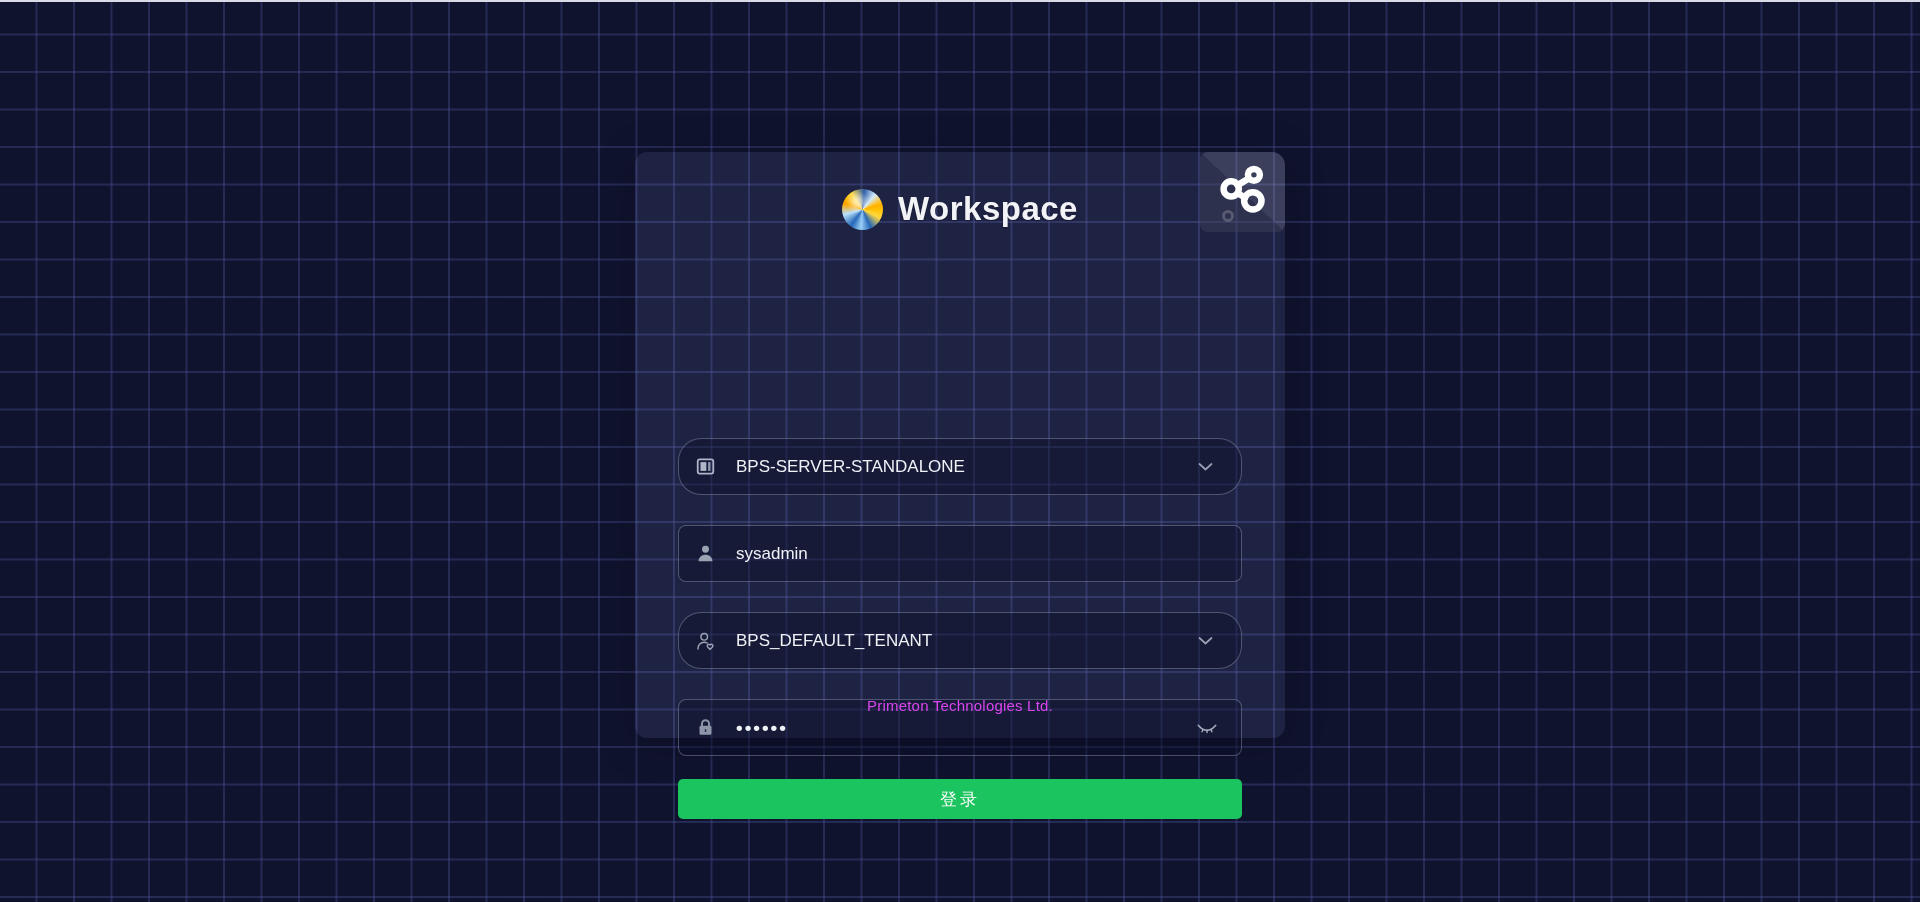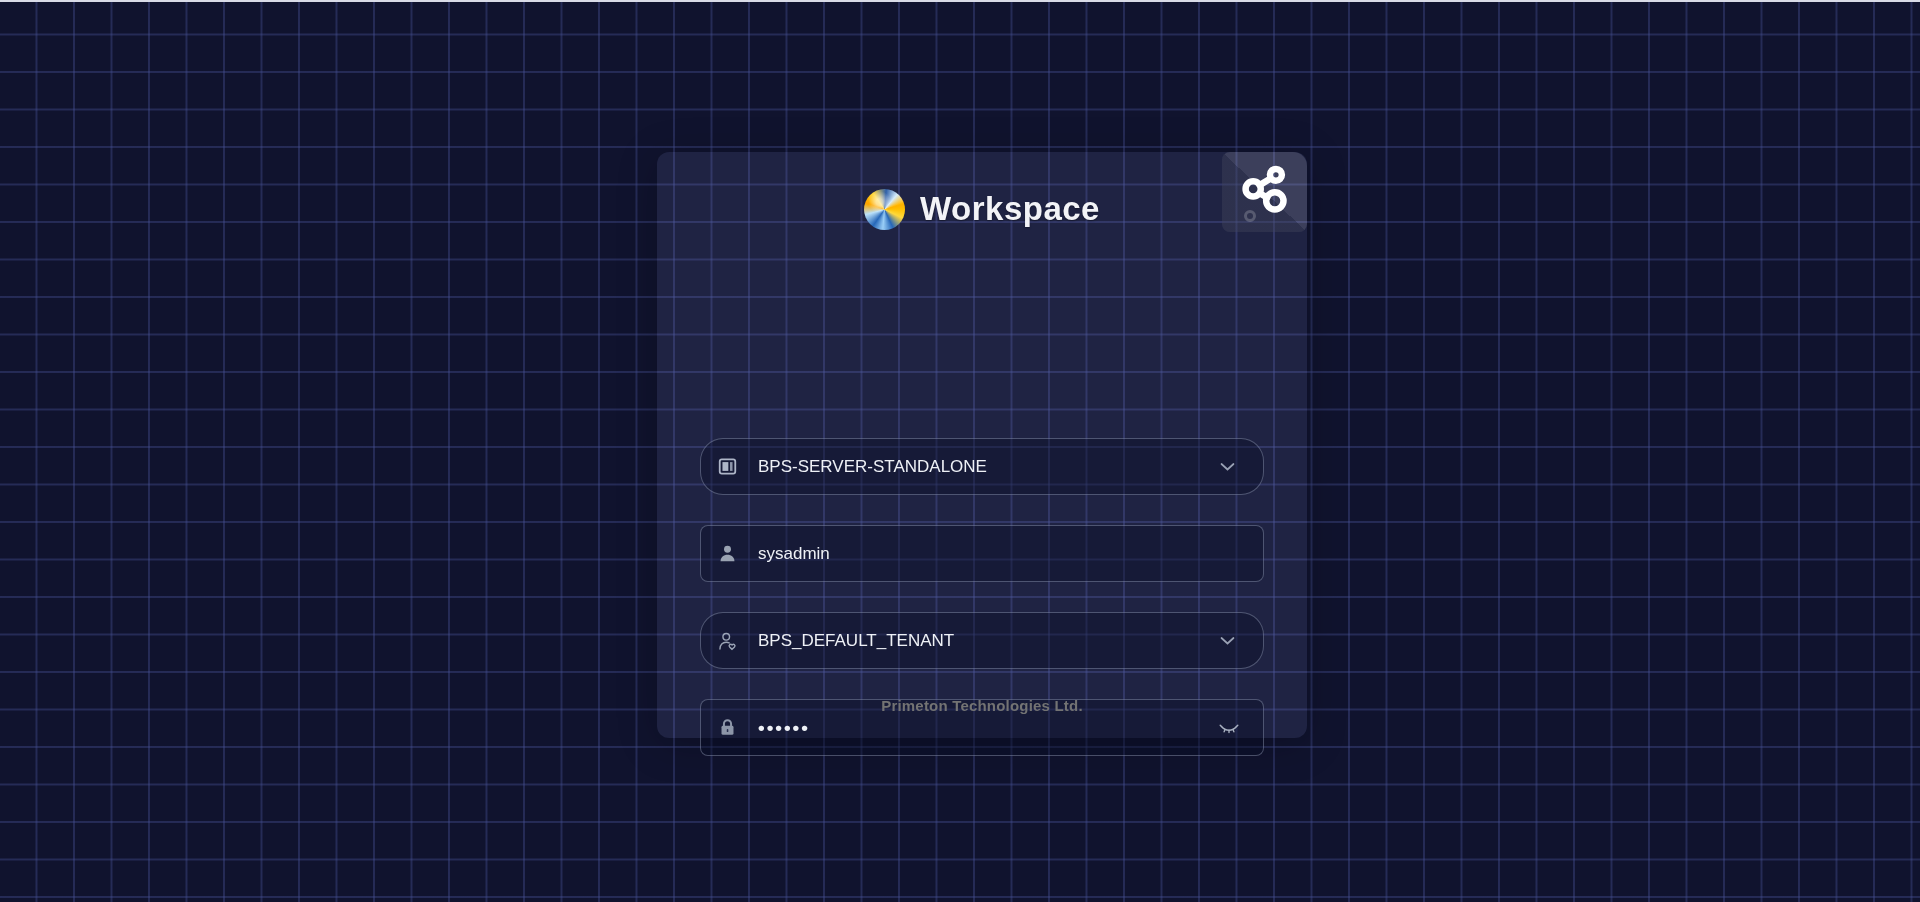--- a/index.html
+++ b/index.html
@@ -13,21 +13,21 @@
     background-size:37.5px 37.5px;
     background-position:-2px -4px;
     position:relative;
   }
   .top-strip{
     position:absolute; left:0; top:0; width:1920px; height:2px;
     background:#d9dbe6;
   }
   
   .card{
-    position:absolute; left:657px; top:152px; width:650px; height:586px;
+    position:absolute; left:635px; top:152px; width:650px; height:586px;
     background:rgba(166,181,255,0.10);
     border-radius:12px;
     box-shadow:0 6px 40px rgba(0,0,0,0.22);
   }
   .card-inner{ padding:0 43px; height:100%; position:relative; }
 
   
   .corner-badge{
     position:absolute; right:0; top:0; width:85px; height:80px;
     background:rgba(255,255,255,0.13);
@@ -92,21 +92,21 @@
   
   .login-btn{
     margin-top:-7px;
     width:564px; height:40px; border:none; border-radius:5px;
     background:#1bc45e; color:#ffffff; font-size:17px; letter-spacing:3px;
     font-family:"Liberation Sans", sans-serif;
     cursor:pointer; display:block;
   }
   .footer-text{
     position:absolute; left:0; bottom:24px; width:100%;
-    text-align:center; font-size:15px; color:#737373; letter-spacing:0.2px;font-weight:bold;
+    text-align:center; font-size:15px; color:#d946ef; letter-spacing:0.2px;
   }
   svg{ display:block; }
 </style>
 </head>
 <body>
 
 <div class="top-strip"></div>
 
 <div class="card">
 
@@ -189,18 +189,19 @@
             <path d="M3.5 6.5 C7.5 11.5 14.5 11.5 18.5 6.5"></path>
             <line x1="7" y1="9.6" x2="6.1" y2="11.8"></line>
             <line x1="11" y1="10.3" x2="11" y2="12.6"></line>
             <line x1="15" y1="9.6" x2="15.9" y2="11.8"></line>
             <line x1="3.5" y1="6.5" x2="2.2" y2="5.2"></line>
             <line x1="18.5" y1="6.5" x2="19.8" y2="5.2"></line>
           </svg>
         </span>
       </div>
 
+      <button class="login-btn">登录</button>
     </div>
 
     <div class="footer-text">Primeton Technologies Ltd.</div>
 
   </div>
 </div>
 
 </body></html>

